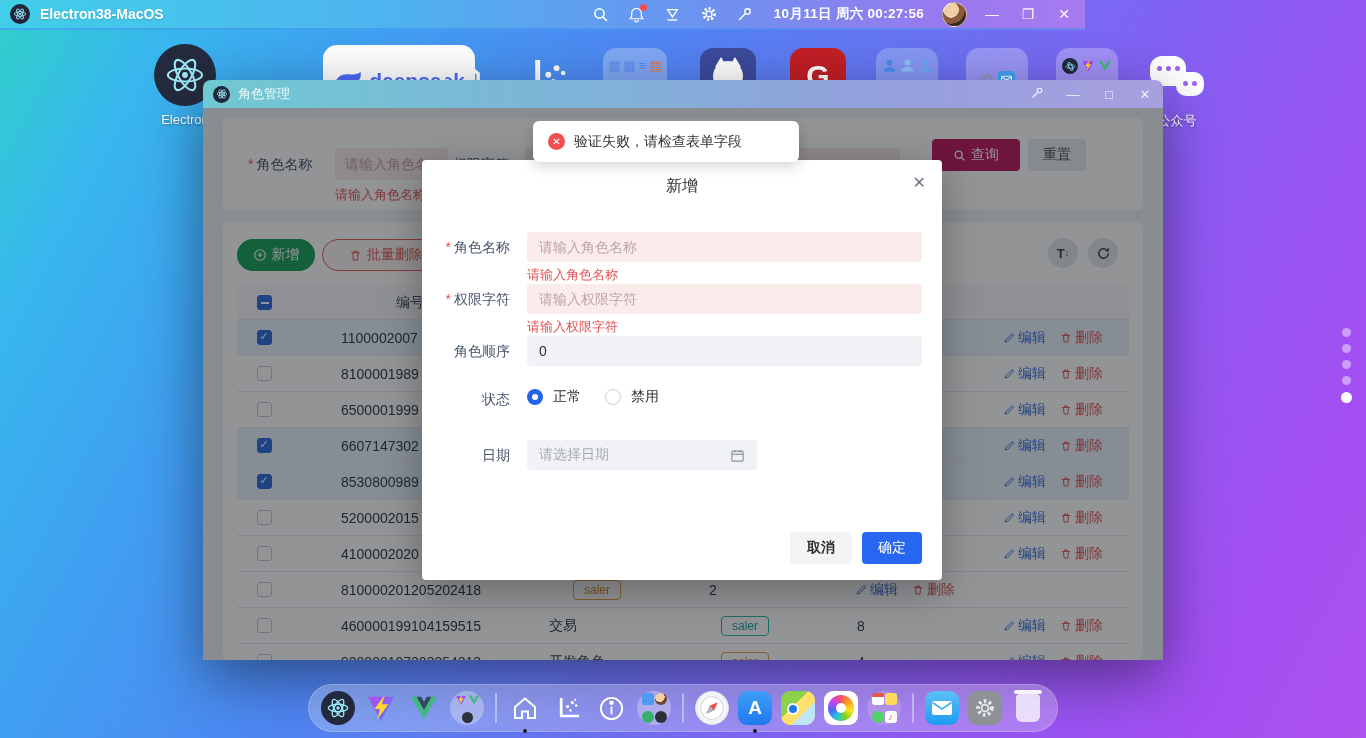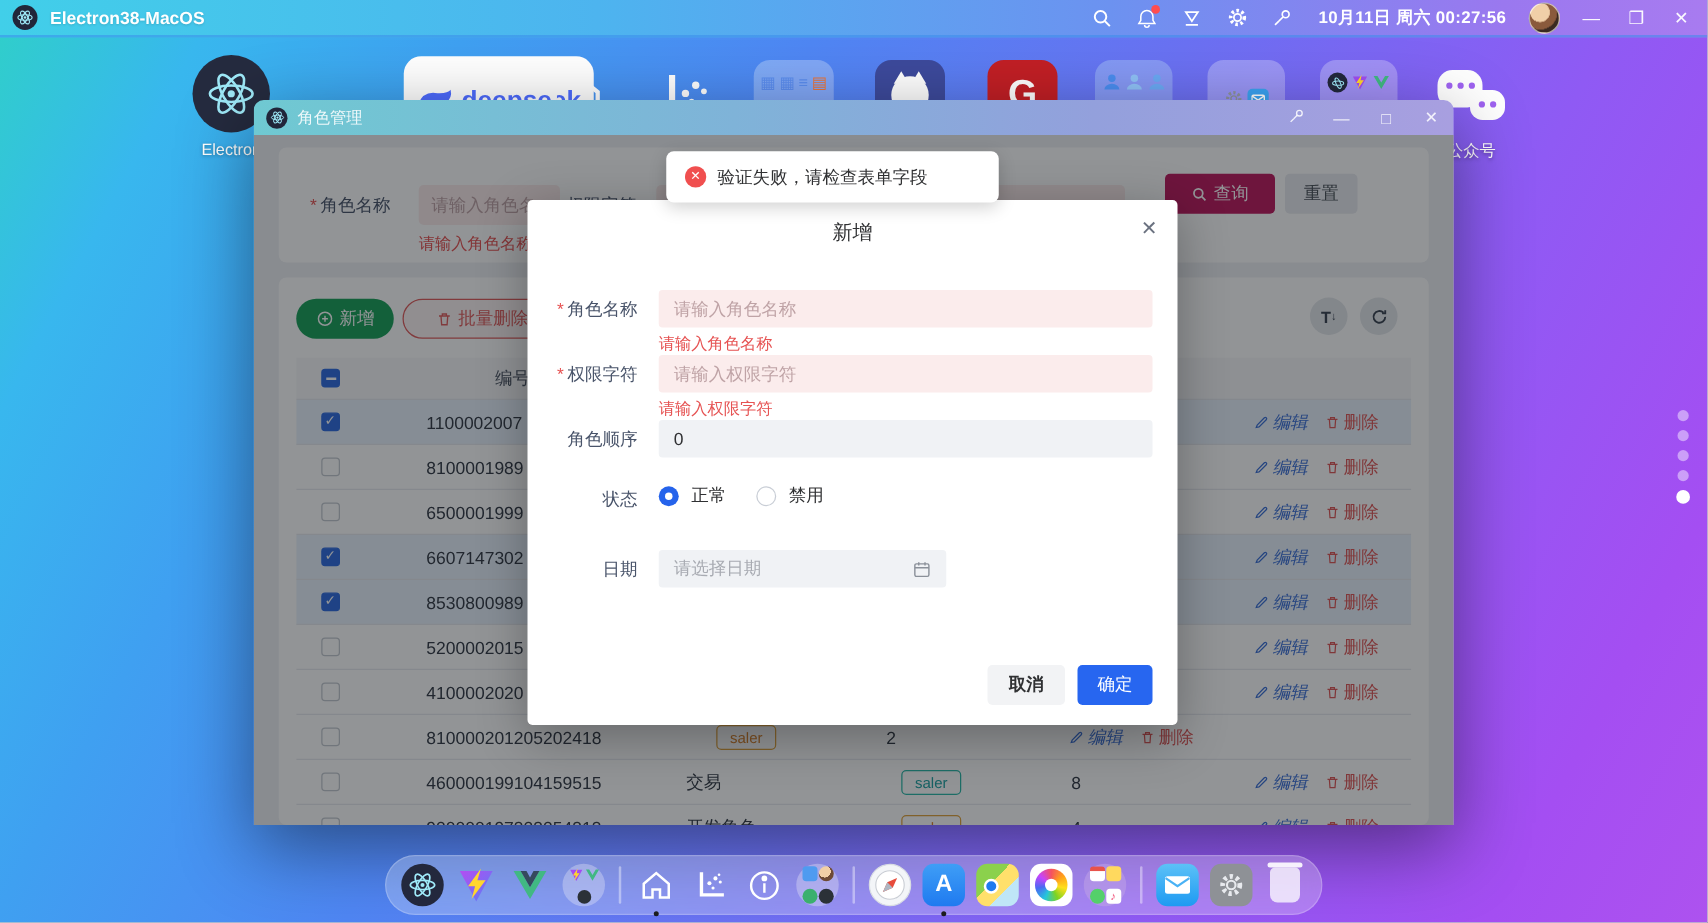--- a/index.html
+++ b/index.html
@@ -2,21 +2,21 @@
 <html><head>
 <meta charset="utf-8">
 <style>
   * { margin:0; padding:0; box-sizing:border-box; }
   html,body { width:1366px; height:738px; overflow:hidden; }
   body { font-family:"Liberation Sans","DejaVu Sans",sans-serif; font-size:14px; }
   .screen { position:relative; width:1366px; height:738px; overflow:hidden;
     background:linear-gradient(118deg,#2fd0c8 0%,#38b7ee 10%,#3fa0f1 22%,#4f86f3 38%,#6a71f2 55%,#8f5af4 74%,#a44ef2 90%,#ad52ef 100%); }
 
   
-  .menubar { position:absolute; left:0; top:0; width:1366px; height:30px; z-index:30;
+  .menubar { position:absolute; left:0; top:0; width:1085px; height:30px; z-index:30;
     background:linear-gradient(90deg,#41cfe9 0%,#4db4ef 35%,#6c92f0 65%,#9a78ef 88%,#a87bf0 100%);
     display:flex; align-items:center; color:#fff; border-bottom:2px solid rgba(58,140,235,.55); }
   .mb-left { display:flex; align-items:center; gap:10px; padding-left:10px; }
   .mb-appicon { width:20px; height:20px; border-radius:50%; background:#21263a; display:flex; align-items:center; justify-content:center; }
   .mb-title { font-weight:bold; font-size:14px; text-shadow:0 1px 2px rgba(0,0,0,.15); }
   .mb-right { margin-left:auto; display:flex; align-items:center; gap:14px; padding-right:10px; }
   .mb-ic { width:22px; height:22px; display:flex; align-items:center; justify-content:center; position:relative; cursor:default; }
   .mb-ic svg { display:block; }
   .badge-dot { position:absolute; top:1px; right:1px; width:7px; height:7px; border-radius:50%; background:#ff4d4f; }
   .mb-clock { font-weight:bold; font-size:13.5px; letter-spacing:.3px; margin:0 4px; }
@@ -90,21 +90,21 @@
   .c-order{width:96px;} .c-time{width:68px;} .c-op{width:152px; gap:14px;}
   .cb { width:15px; height:15px; border-radius:3px; border:1.5px solid #c3c8cf; background:#fff; position:relative; }
   .cb.checked { background:#2e6be0; border-color:#2e6be0; }
   .cb.checked:after { content:"✓"; position:absolute; left:2px; top:-1px; color:#fff; font-size:11px; }
   .cb.ind { background:#2e6be0; border-color:#2e6be0; }
   .cb.ind:after { content:""; position:absolute; left:3px; top:5.5px; width:8px; height:2.4px; background:#fff; }
   .badge { padding:2px 10px; border-radius:4px; border:1px solid; font-size:12px; background:#fff; }
   .badge.orange { color:#d9822b; border-color:#e0a23c; }
   .badge.teal { color:#1fa3a3; border-color:#2bb8a8; }
   .lnk { display:flex; align-items:center; gap:3px; font-size:14px; cursor:pointer; }
-  .lnk-edit { color:#3a6fd8;font-style:italic; } .lnk-del { color:#df5757; }
+  .lnk-edit { color:#3a6fd8; } .lnk-del { color:#df5757; }
 
   .win-overlay { position:absolute; inset:0; background:rgba(13,17,23,.45); z-index:40; }
 
   
   .toast { position:absolute; left:533px; top:121px; width:266px; height:41px; z-index:60; background:#fff; border-radius:6px;
     box-shadow:0 4px 14px rgba(0,0,0,.18); display:flex; align-items:center; gap:9px; padding:0 15px; }
   .toast-ic { width:17px; height:17px; border-radius:50%; background:#f04f4f; color:#fff; font-size:10px; font-weight:bold;
     display:flex; align-items:center; justify-content:center; flex:none; }
   .toast-msg { color:#303133; font-size:14px; }
 

